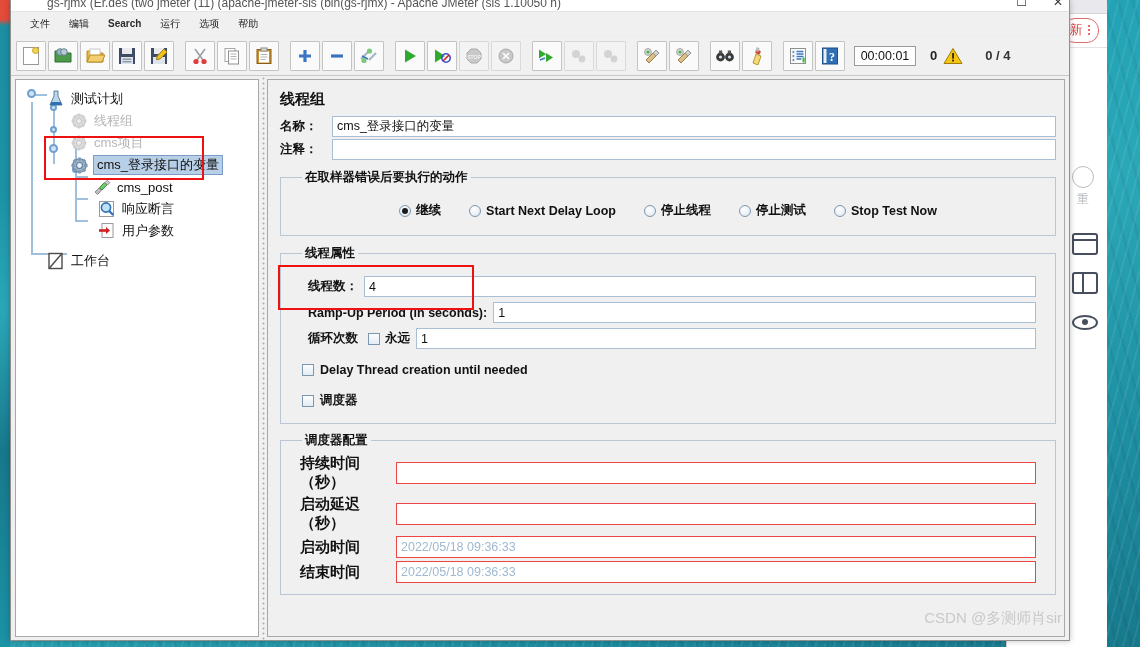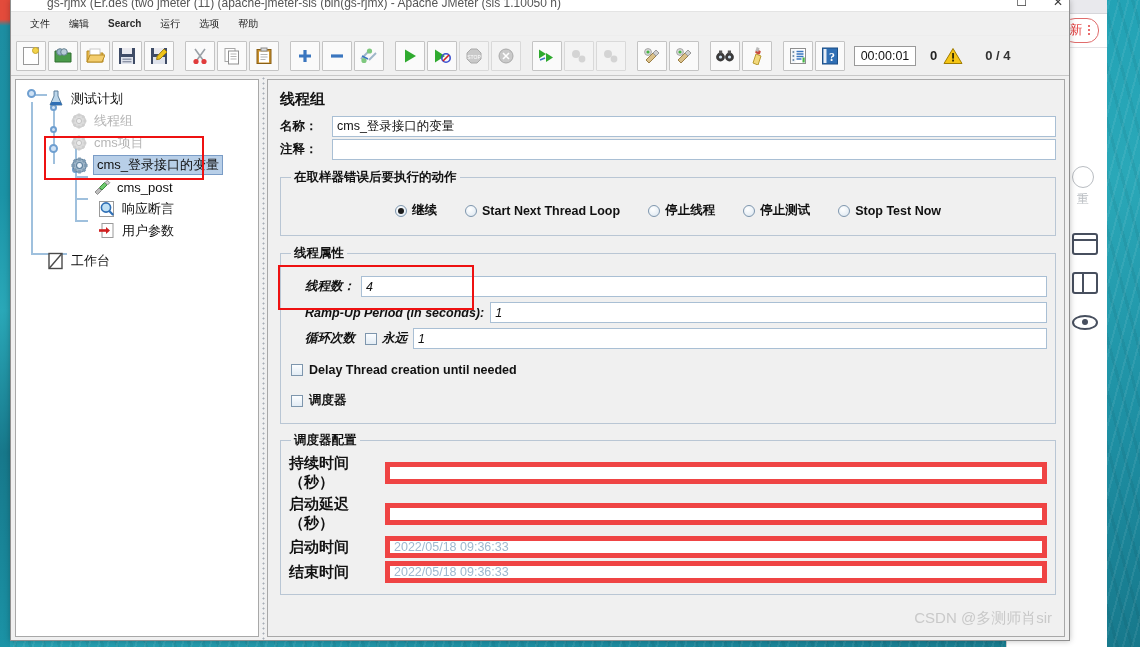--- a/index.html
+++ b/index.html
@@ -180,59 +180,59 @@
   .formrow { display: flex; align-items: center; margin: 0 8px 2px 12px; }
   .formrow .flabel {
     font-size: 12.5px; font-weight: bold; color:#111; width: 52px; flex: none; padding-right:4px;
   }
   .tfield {
     flex: 1; height: 21px; background:#fff; border: 1px solid #a9bfd4;
     font-size: 12.5px; color:#111; display:flex; align-items:center; padding: 0 4px;
   }
 
   fieldset.grp {
-    margin: 9px 8px 0 12px; padding: 6px 8px 8px; border: 1px solid #b9c6d4; background: transparent;
+    margin: 9px 8px 0 12px; padding: 6px 19px 8px; border: 1px solid #b9c6d4; background: transparent;
     position: relative;
   }
   fieldset.grp > legend {
     font-size: 12.5px; font-weight: bold; color: #111; padding: 0 3px; margin-left: 2px;
   }
   .radio-row { display:flex; align-items:center; justify-content:center; gap: 28px; padding: 10px 0 8px; }
   .radio { display:flex; align-items:center; gap: 5px; font-size:12.5px; color:#111; font-weight:bold; }
   .radio .rb {
     width: 12px;height:12px;border-radius:50%;border:1px solid #7e96ad;
     background: radial-gradient(circle at 38% 33%, #ffffff 0%, #e9f0f6 60%, #d5e0ea 100%);
     display:flex;align-items:center;justify-content:center; flex:none;
   }
   .radio .rb.on::after {
     content:""; width:6px;height:6px;border-radius:50%;background:#1b1b1b;
   }
 
-  .proprow { display:flex; align-items:center; margin: 5px 0 4px 16px; font-style: italic; }
+  .proprow { display:flex; align-items:center; margin: 5px 0 4px 8px; }
   .proprow .plabel { font-size: 12.5px; font-weight:bold; color:#111; white-space:nowrap; padding-right:6px; }
   .proprow .pfield {
     flex:1; height: 21px; background:#fff; border:1px solid #a9bfd4; font-size:12.5px;
     display:flex;align-items:center;padding:0 4px; color:#111;
   }
   .cb {
     width:12px;height:12px;border:1px solid #7e96ad;flex:none;
     background: linear-gradient(180deg,#fbfdff 0%, #e3ecf4 100%);
   }
   .cbrow { display:flex; align-items:center; gap:6px; font-size:12.5px; color:#111; font-weight:bold; margin: 10px 0 0 2px; }
 
   .sched-row { display:flex; align-items:center; margin: 3px 0; }
   .sched-row .slabel { width: 96px; flex:none; font-size:15px; font-weight:bold; color:#111; }
   .sched-row .sfield {
-    flex:1; height:22px; background:#fff; border:5px solid #ef4444; font-size:12.5px;
+    flex:1; height:22px; background:#fff; border:1px solid #ef4444; font-size:12.5px;
     display:flex; align-items:center; padding:0 4px; color:#111;
   }
   .sched-row .sfield.ph { color:#9fb8cf; }
 
   .watermark {
-    position: absolute; right: 12px; bottom: 8px;
+    position: absolute; right: 2px; bottom: 8px;
     font-size: 15px; color: #c9c9c9; white-space: nowrap;
   }
   .fsvg { display:block; }
 </style>
 </head>
 <body>
 
 <div id="desktop">
   <div class="wave"></div>
 </div>
@@ -639,21 +639,21 @@
 
       <fieldset class="grp">
         <legend>在取样器错误后要执行的动作</legend>
         <div class="radio-row">
           <label class="radio">
             <span class="rb on"></span>
             <span>继续</span>
           </label>
           <label class="radio">
             <span class="rb"></span>
-            <span>Start Next Thread Loop</span>
+            <span>Start Next Delay Loop</span>
           </label>
           <label class="radio">
             <span class="rb"></span>
             <span>停止线程</span>
           </label>
           <label class="radio">
             <span class="rb"></span>
             <span>停止测试</span>
           </label>
           <label class="radio">

